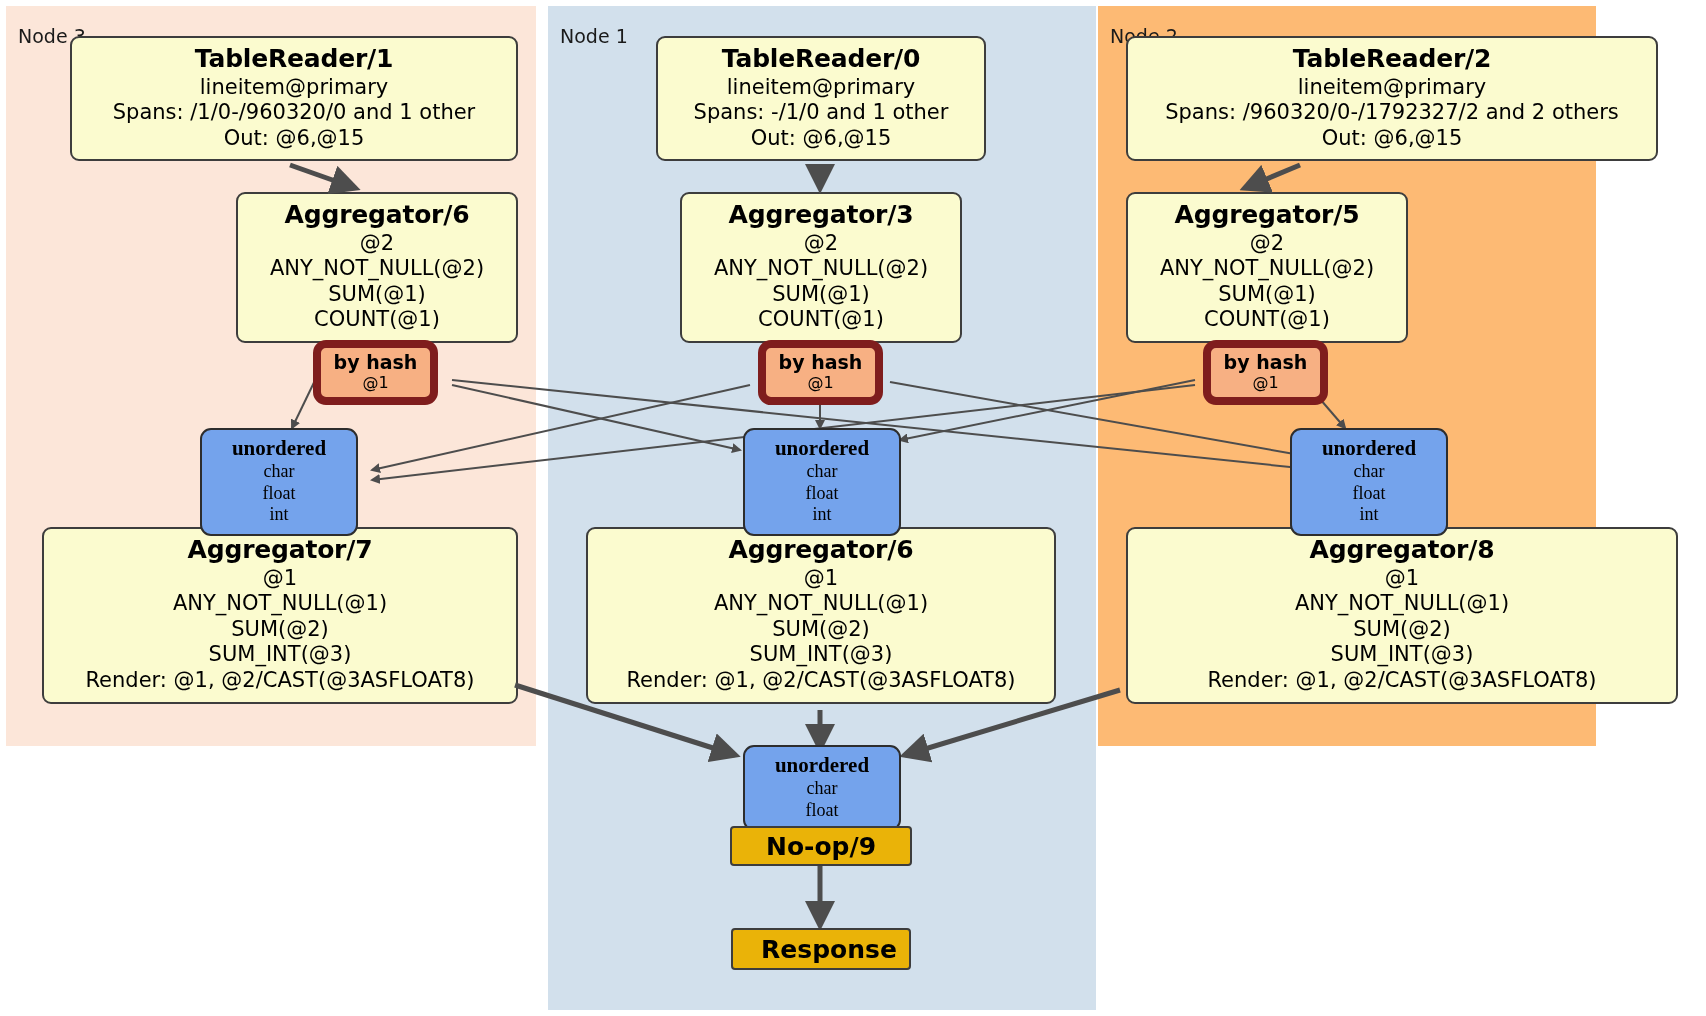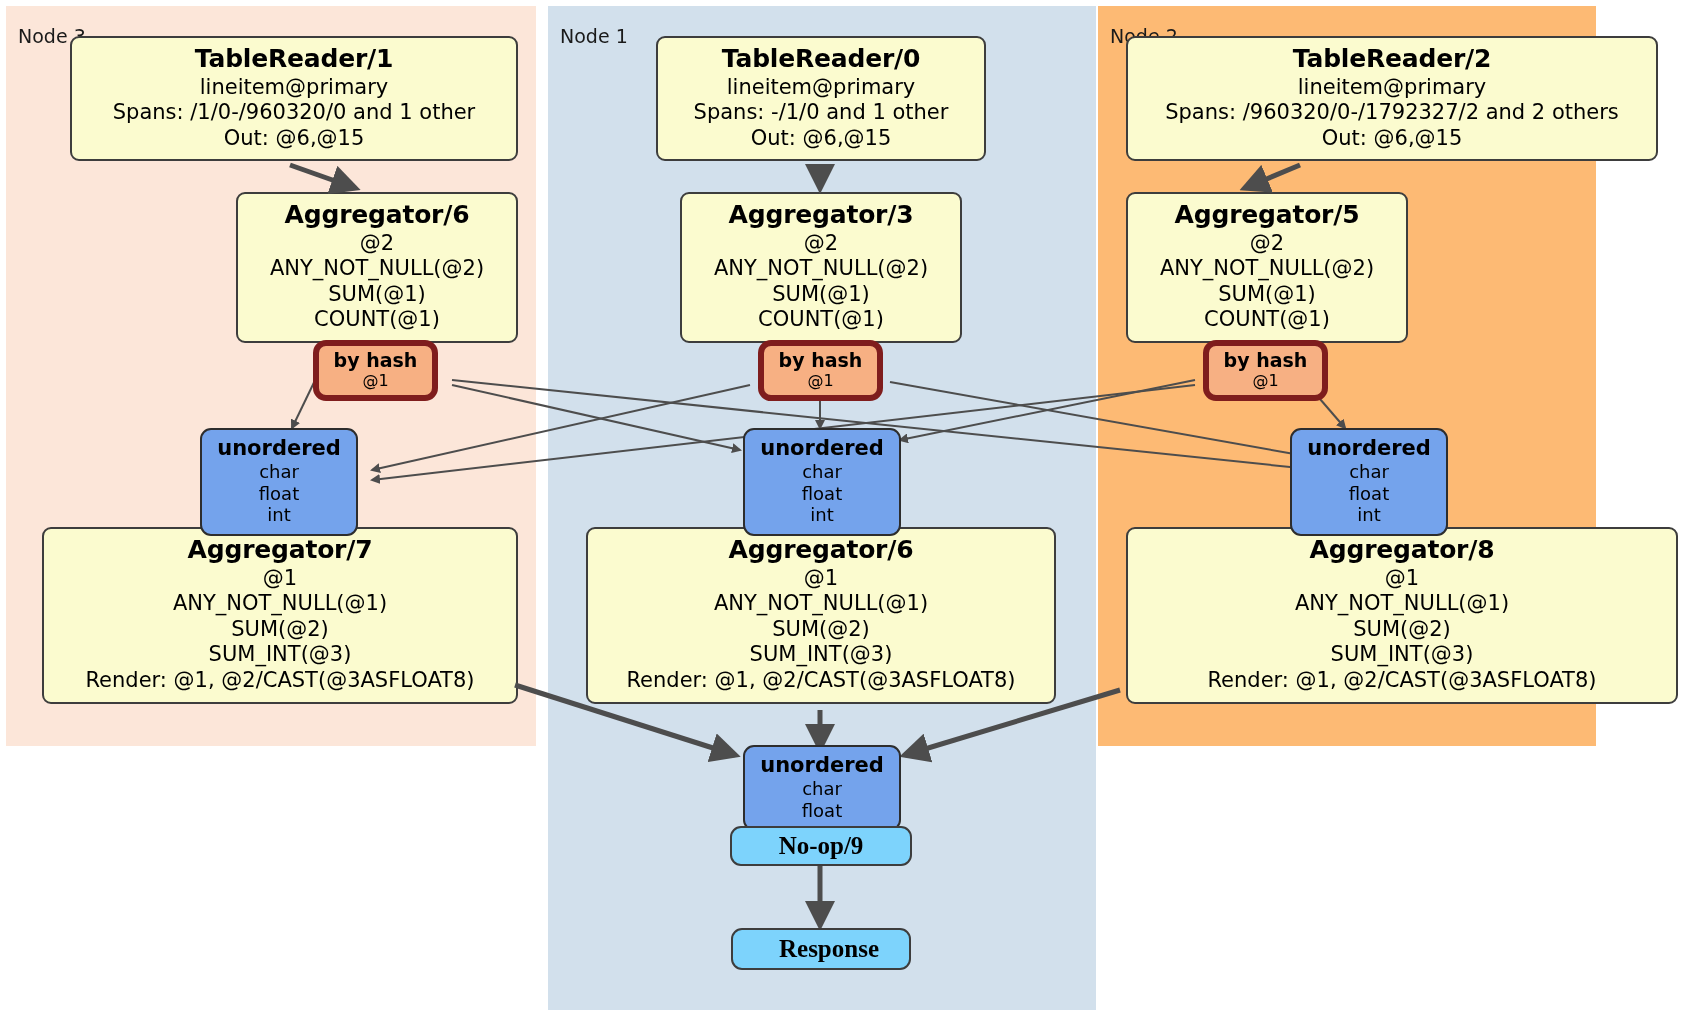--- a/index.html
+++ b/index.html
@@ -70,21 +70,21 @@
   .proc .line {
     font-size: 21px;
     white-space: nowrap;
   }
 
   
   .router {
     position: absolute;
     box-sizing: border-box;
     background: #f7b083;
-    border: 6px solid #7f1d1d;
+    border: 8px solid #7f1d1d;
     border-radius: 13px;
     text-align: center;
     color: #000;
     padding: 4px 12px 5px 12px;
     line-height: 1.15;
     z-index: 6;
   }
   .router .title {
     font-weight: bold;
     font-size: 19px;
@@ -100,44 +100,44 @@
     position: absolute;
     box-sizing: border-box;
     background: #74a3ec;
     border: 2px solid #2d2d2d;
     border-radius: 11px;
     text-align: center;
     color: #000;
     padding: 6px 10px 8px 10px;
     line-height: 1.2;
     z-index: 6;
+    font-family: Liberation Serif, serif;
   }
   .sync .title {
     font-weight: bold;
     font-size: 21px;
     white-space: nowrap;
   }
   .sync .line {
     font-size: 18px;
     white-space: nowrap;
   }
 
   .small-proc {
     position: absolute;
     box-sizing: border-box;
-    background: #7dd3fc;
+    background: #eab308;
     border: 2px solid #3d3d3d;
-    border-radius: 11px;
+    border-radius: 4px;
     text-align: center;
     color: #000;
     display: flex;
     align-items: center;
     justify-content: center;
     z-index: 7;
-    font-family: Liberation Serif, serif;
   }
   .small-proc .title {
     font-weight: bold;
     font-size: 25px;
     white-space: nowrap;
   }
 
   svg#edges {
     position: absolute;
     left: 0; top: 0;

